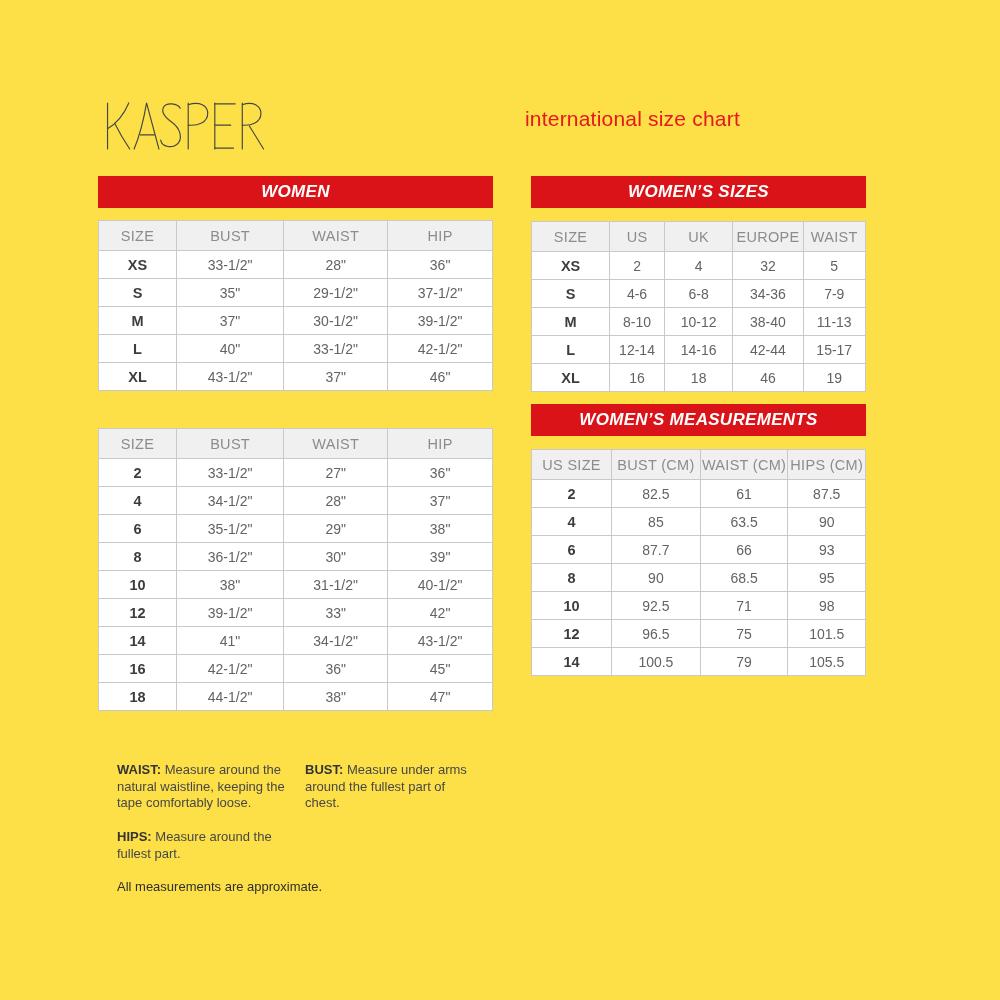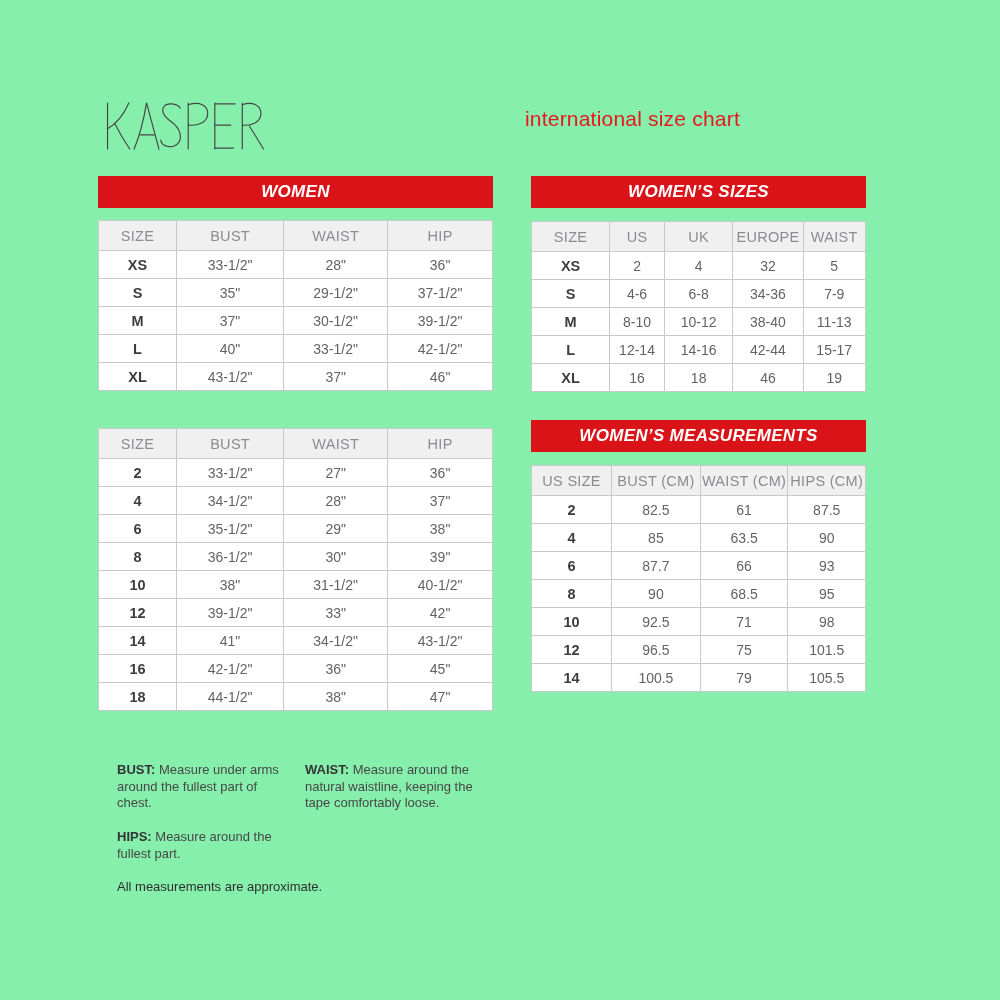--- a/index.html
+++ b/index.html
@@ -2,21 +2,21 @@
 <html style="--accent_red: #da1318; --title_red: #e8161d;"><head>
 <meta charset="utf-8">
 <style>
   * { margin:0; padding:0; box-sizing:border-box; }
   html,body { background:#ffffff; }
   body {
     width:1000px; height:1000px; position:relative;
     font-family:"Liberation Sans", sans-serif;
     -webkit-font-smoothing:antialiased;
   }
-  .page { position:relative; width:1000px; height:1000px; background:#86efac; overflow:hidden; }
+  .page { position:relative; width:1000px; height:1000px; background:#fde047; overflow:hidden; }
 
   
   #logo { position:absolute; left:104px; top:98px; width:164px; height:56px; }
   #logo svg { width:100%; height:100%; }
 
   
   #page-title {
     position:absolute; left:525px; top:107px;
     font-size:21px; color:var(--title_red,#e8161d); letter-spacing:0.2px;
   }
@@ -25,21 +25,21 @@
   #left-col  { position:absolute; left:98px;  top:176px; width:395px; }
   #right-col { position:absolute; left:524px; top:176px; width:342px;padding-left:7px; }
 
   .banner {
     height:32px; line-height:32px; text-align:center;
     background:var(--accent_red,#da1318); color:#ffffff;
     font-weight:700; font-size:17px; letter-spacing:0.3px;font-style:italic;
   }
   #left-col .banner  { margin-bottom:12px; }
   #right-col .banner { margin-bottom:13px; }
-  .banner.meas { margin-top:28px; margin-bottom:5px; }
+  .banner.meas { margin-top:12px; margin-bottom:5px; }
 
   
   table.szt {
     width:100%; border-collapse:collapse; table-layout:fixed;
     border:1px solid #c9c9cb; background:#fff;
   }
   table.szt th {
     height:30px; background:#f0f0f1; color:#8c8c90;
     font-weight:400; font-size:14.5px; border:1px solid #c9c9cb;
     text-align:center; letter-spacing:0.3px;
@@ -316,19 +316,19 @@
             <td class="first">14</td>
             <td>100.5</td>
             <td>79</td>
             <td>105.5</td>
           </tr>
         </tbody>
       </table>
   </div>
 
   <div id="notes">
+    <p class="note"><b>WAIST:</b> <span>Measure around the natural waistline, keeping the tape comfortably loose.</span></p>
     <p class="note"><b>BUST:</b> <span>Measure under arms around the fullest part of chest.</span></p>
-    <p class="note"><b>WAIST:</b> <span>Measure around the natural waistline, keeping the tape comfortably loose.</span></p>
     <p class="note"><b>HIPS:</b> <span>Measure around the fullest part.</span></p>
     <p id="footer-note">All measurements are approximate.</p>
   </div>
 
 </div>
 
 </body></html>

